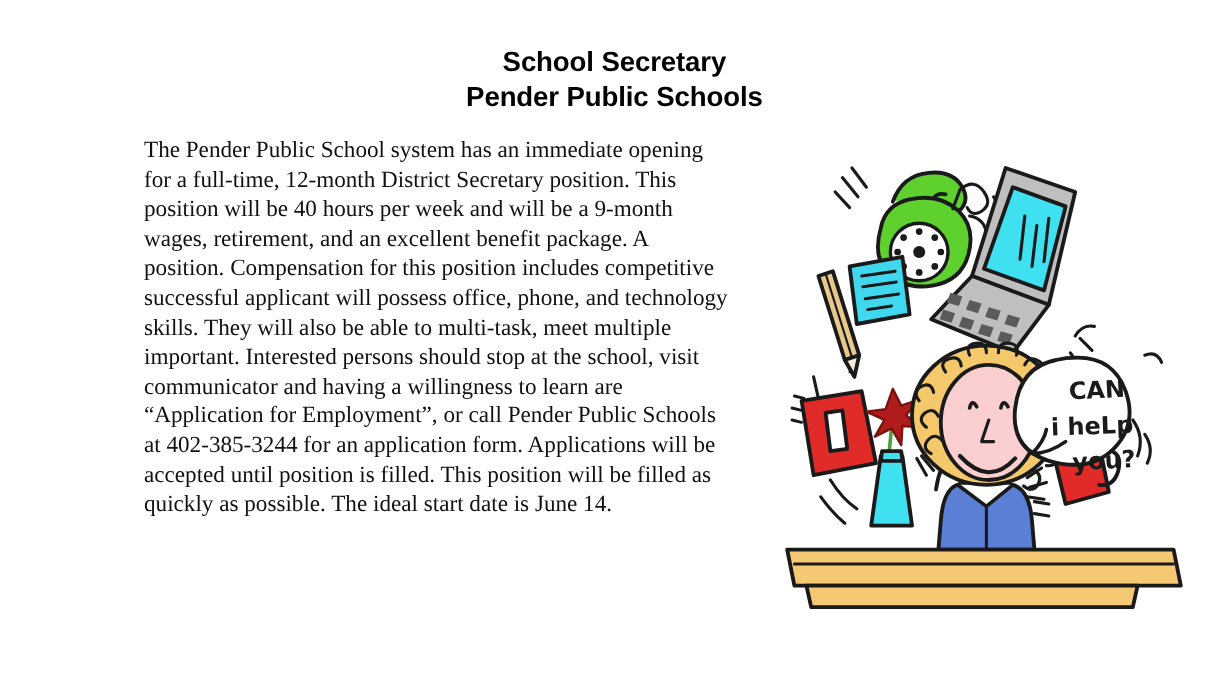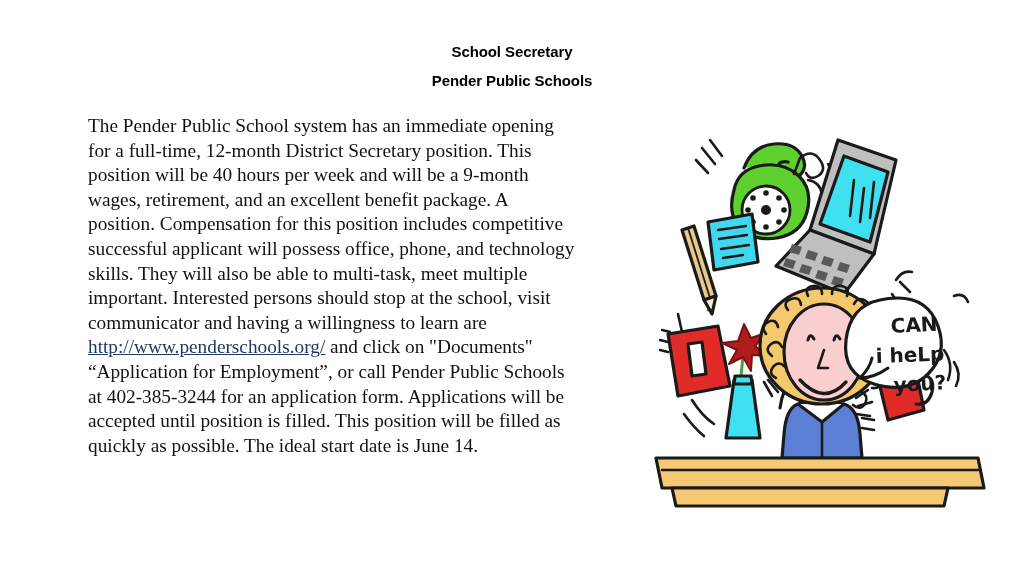--- a/index.html
+++ b/index.html
@@ -25,21 +25,21 @@
 
   
   .heading {
     position: absolute;
     left: 0;
     top: 40px;
     width: 1024px;
     text-align: center;
     font-family: "Liberation Sans", "DejaVu Sans", sans-serif;
     font-weight: bold;
-    font-size: 15px;
+    font-size: 23px;
     line-height: 23px;
     letter-spacing: -0.1px;
     color: #000000;
   }
   .heading-line { display: block; white-space: nowrap; }
   .heading-line + .heading-line { margin-top: 6px; }
 
   
   .body-copy {
     position: absolute;
@@ -47,20 +47,21 @@
     top: 114px;
     width: 560px;
     font-family: "Liberation Serif", "DejaVu Serif", serif;
     font-size: 19.3px;
     line-height: 24.6px;
     color: #111111;
   }
   .body-line {
     display: block;
     white-space: nowrap;
+    margin-left: 32px;
   }
   .link {
     color: #1F3864;
     text-decoration: underline;
     text-underline-offset: 1px;
   }
 
   
   .illustration {
     position: absolute;
@@ -84,21 +85,20 @@
   <div class="body-copy">
     <span class="body-line">The Pender Public School system has an immediate opening</span>
     <span class="body-line">for a full-time, 12-month District Secretary position. This</span>
     <span class="body-line">position will be 40 hours per week and will be a 9-month</span>
     <span class="body-line">wages, retirement, and an excellent benefit package. A</span>
     <span class="body-line">position. Compensation for this position includes competitive</span>
     <span class="body-line">successful applicant will possess office, phone, and technology</span>
     <span class="body-line">skills. They will also be able to multi-task, meet multiple</span>
     <span class="body-line">important.  Interested persons should stop at the school, visit</span>
     <span class="body-line">communicator and having a willingness to learn are</span>
-    <span class="body-line"><a class="link" href="#">http://www.penderschools.org/</a><span> and click on "Documents"</span></span>
     <span class="body-line">“Application for Employment”, or call Pender Public Schools</span>
     <span class="body-line">at 402-385-3244 for an application form.  Applications will be</span>
     <span class="body-line">accepted until position is filled. This position will be filled as</span>
     <span class="body-line">quickly as possible. The ideal start date is June 14.</span>
   </div>
 
   <div class="illustration">
     <svg viewBox="0 0 370 390" xmlns="http://www.w3.org/2000/svg">
       <g fill="none" stroke="#1a1a1a" stroke-width="3.2" stroke-linecap="round" stroke-linejoin="round">
 

